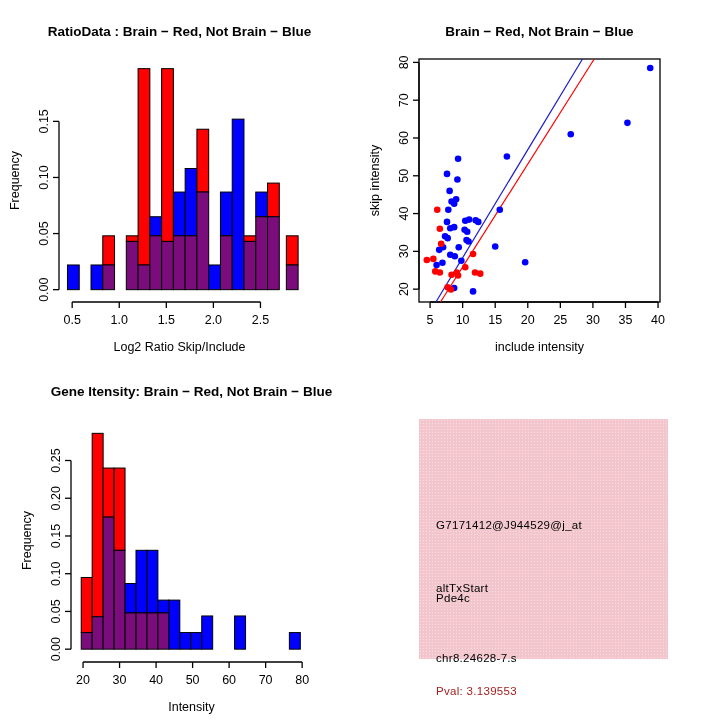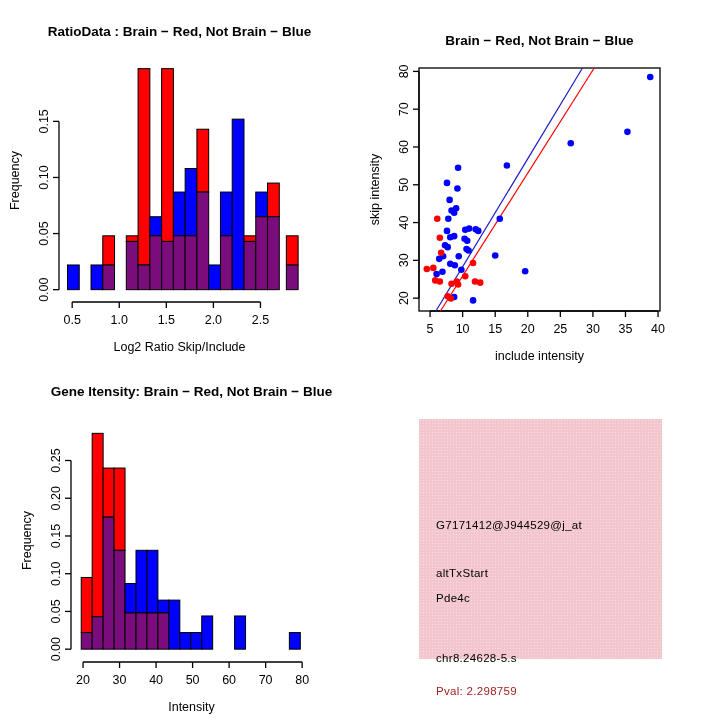--- a/index.html
+++ b/index.html
@@ -1,27 +1,27 @@
 <!DOCTYPE html>
 <html><head>
 <meta charset="utf-8">
 <style>
   html,body{margin:0;padding:0;background:#ffffff;}
   body{width:720px;height:720px;font-family:"Liberation Sans",sans-serif;}
   .fig{position:relative;width:720px;height:720px;background:#ffffff;overflow:hidden;}
   .panel{position:absolute;width:360px;height:360px;}
   #p0{left:0;top:0}
-  #p1{left:360px;top:9px}
+  #p1{left:360px;top:0}
   #p2{left:12px;top:360px}
   #p3{left:360px;top:360px}
   svg{display:block;width:360px;height:360px;}
   svg text{font-family:"Liberation Sans",sans-serif;fill:#000;}
   .pinkbox{position:absolute;left:59px;top:59px;width:243px;height:240px;}
   .iline{position:absolute;left:17px;font-size:11.5px;letter-spacing:.3px;color:#000;white-space:nowrap;}
-  .l1{top:100px}.l2{top:148px}.l3{top:173px}.l4{top:233px}.l5{top:266px}
+  .l1{top:100px}.l2{top:163px}.l3{top:173px}.l4{top:233px}.l5{top:266px}
 </style>
 </head>
 <body>
 
 <div class="fig">
   <div class="panel" id="p0">
     <svg viewBox="0 0 360 360">
         <text x="179.5" y="36" text-anchor="middle" font-size="13.5" font-weight="bold">RatioData : Brain − Red, Not Brain − Blue</text>
         <text x="179.5" y="351" text-anchor="middle" font-size="12.5">Log2 Ratio Skip/Include</text>
         <text x="19" y="180.5" text-anchor="middle" font-size="12.5" transform="rotate(-90 19 180.5)">Frequency</text>
@@ -224,21 +224,21 @@
         <rect x="145.9060606060606" y="252.9472049689441" width="10.954545454545467" height="36.22360248447205" fill="#7b0c7b" stroke="#000" stroke-width="1"></rect>
         <rect x="156.86060606060607" y="240.11801242236027" width="10.954545454545439" height="49.052795031055894" fill="#0000ff" stroke="#000" stroke-width="1"></rect>
         <rect x="167.8151515151515" y="272.56832298136646" width="10.954545454545439" height="16.602484472049696" fill="#0000ff" stroke="#000" stroke-width="1"></rect>
         <rect x="178.76969696969695" y="272.56832298136646" width="10.954545454545467" height="16.602484472049696" fill="#0000ff" stroke="#000" stroke-width="1"></rect>
         <rect x="189.72424242424242" y="255.96583850931677" width="10.954545454545467" height="33.20496894409939" fill="#0000ff" stroke="#000" stroke-width="1"></rect>
         <rect x="222.58787878787876" y="255.96583850931677" width="10.954545454545467" height="33.20496894409939" fill="#0000ff" stroke="#000" stroke-width="1"></rect>
         <rect x="277.3606060606061" y="272.56832298136646" width="10.954545454545382" height="16.602484472049696" fill="#0000ff" stroke="#000" stroke-width="1"></rect>
       </svg>
   </div>
   <div class="panel" id="p3">
-    <div class="pinkbox" style="background-color: rgb(242, 198, 204); background-image: radial-gradient(rgb(249, 221, 226) 25%, transparent 26%); background-size: 3px 3px;">
+    <div class="pinkbox" style="background-color: rgb(242, 198, 204); background-image: radial-gradient(rgb(249, 221, 226) 25%, transparent 26%); background-size: 3px 3px; padding-left: 6px;">
       <div class="iline l1">G7171412@J944529@j_at</div>
       <div class="iline l2">altTxStart</div>
       <div class="iline l3">Pde4c</div>
-      <div class="iline l4">chr8.24628-5.s</div>
-      <div class="iline l5" style="color: rgb(163, 32, 32);">Pval: 2.298759</div>
+      <div class="iline l4">chr8.24628-7.s</div>
+      <div class="iline l5" style="color: rgb(163, 32, 32);">Pval: 3.139553</div>
     </div>
   </div>
 </div>
 
 </body></html>

